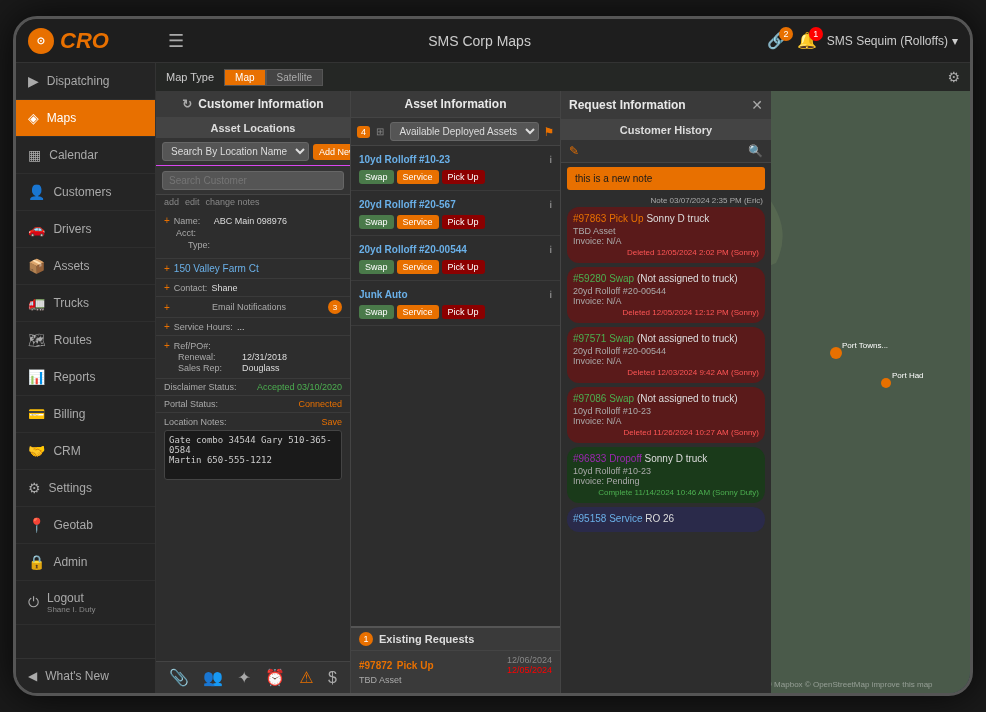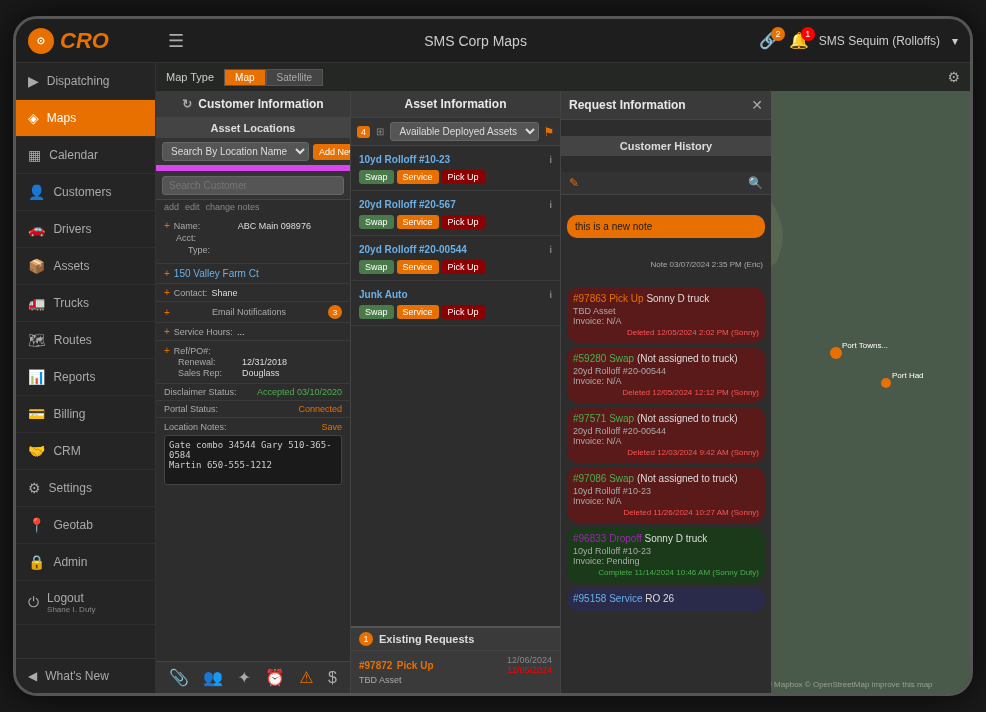--- a/index.html
+++ b/index.html
@@ -100,21 +100,21 @@
     }
     .alert-badge {
       background: red;
     }
     .user-dropdown {
       color: #ccc;
       font-size: 12px;
       cursor: pointer;
       display: flex;
       align-items: flex-end;
-      gap: 12px;
+      gap: 4px;
     }
 
     
     .main-layout {
       display: flex;
       flex: 1;
       overflow: hidden;
     }
 
     
@@ -251,21 +251,21 @@
       font-size: 11px;
       text-align: center;
       font-weight: bold;
     }
     .search-bar {
       display: flex;
       align-items: center;
       padding: 4px 6px;
       gap: 4px;
       background: #333;
-      border-bottom: 6px solid #d946ef;
+      border-bottom: 1px solid #d946ef;
     }
     .search-select {
       flex: 1;
       background: #555;
       color: #ddd;
       border: 1px solid #666;
       font-size: 10px;
       padding: 2px 4px;
       border-radius: 3px;
     }
@@ -321,21 +321,20 @@
       margin-bottom: 2px;
     }
     .detail-label {
       color: #aaa;
       font-size: 9px;
       width: 36px;
     }
     .detail-value {
       color: #ddd;
       font-size: 9px;
-      margin-left: 24px;
     }
     .plus-icon { color: #e87000; font-size: 10px; }
 
     .location-row {
       display: flex;
       align-items: center;
       gap: 4px;
       padding: 4px 8px;
       border-bottom: 1px solid #3a3a3a;
       cursor: pointer;
@@ -567,21 +566,20 @@
     .req-date-red { color: red; font-size: 9px; }
     .req-asset { color: #aaa; font-size: 9px; }
 
     
     .request-panel {
       width: 210px;
       background: #2d2d2d;
       display: flex;
       flex-direction: column;
       overflow: hidden;
-      gap: 16px;
     }
     .request-panel-header {
       background: #3a3a3a;
       padding: 6px 8px;
       color: #e8e8e8;
       font-size: 12px;
       font-weight: bold;
       text-align: center;
       display: flex;
       align-items: center;
@@ -604,21 +602,21 @@
       background: #333;
       border-bottom: 1px solid #444;
     }
     .edit-icon { color: #e87000; font-size: 12px; cursor: pointer; }
     .search-icon-btn { color: #aaa; font-size: 12px; cursor: pointer; }
 
     .new-note-box {
       background: #e87000;
       padding: 6px 8px;
       margin: 4px 6px;
-      border-radius: 10px;
+      border-radius: 3px;
     }
     .new-note-text { color: #1a1a1a; font-size: 10px; }
 
     .history-scroll {
       flex: 1;
       overflow-y: auto;
       padding: 0 6px 6px;
     }
     .history-item {
       padding: 6px;

